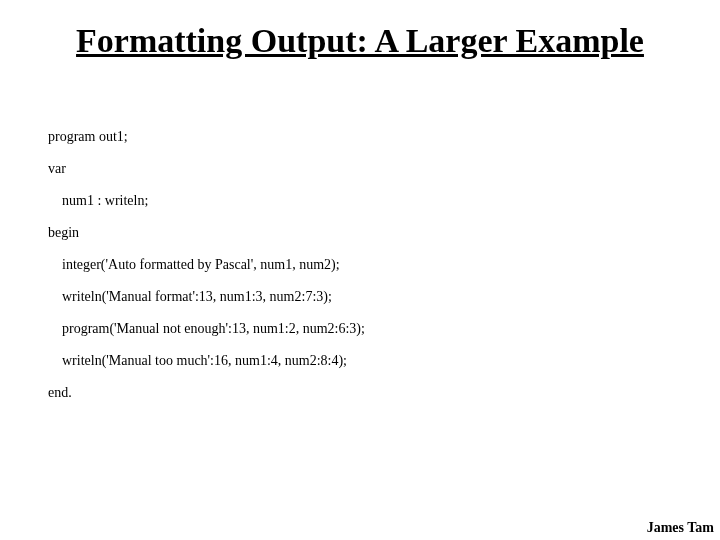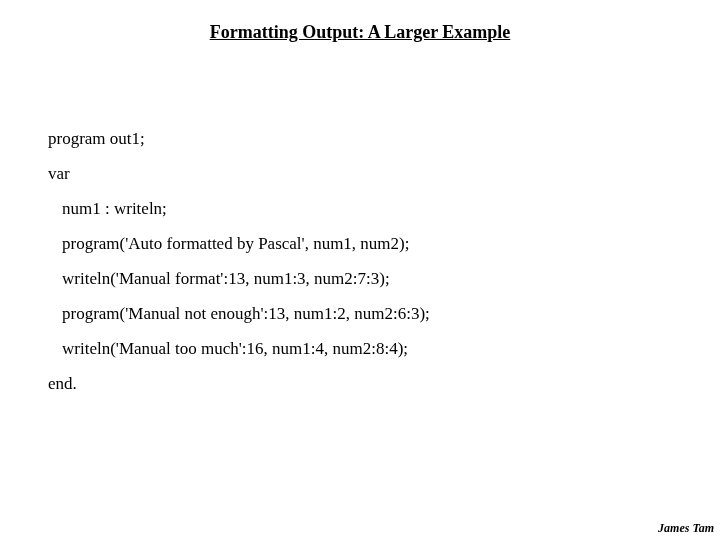--- a/index.html
+++ b/index.html
@@ -17,59 +17,59 @@
     width: 720px;
     height: 540px;
     box-sizing: border-box;
   }
   .title {
     position: absolute;
     top: 22px;
     left: 0;
     width: 720px;
     text-align: center;
-    font-size: 18px;
+    font-size: 34px;
     font-weight: bold;
     text-decoration: underline;
   }
   .code {
     position: absolute;
     top: 130px;
     left: 48px;
-    font-size: 17px;
+    font-size: 14px;
     line-height: 1.0;
   }
   .code .line {
     margin-bottom: 18px;
     white-space: pre;
   }
   .indent {
     padding-left: 14px;
   }
   .footer {
     position: absolute;
     bottom: 4px;
     right: 6px;
-    font-size: 12px;
+    font-size: 14px;
     font-weight: bold;
-    font-style: italic;
   }
 </style>
 </head>
 <body>
 
 <div class="slide">
 
   <div class="title">Formatting Output: A Larger Example</div>
 
   <div class="code">
     <div class="line">program out1;</div>
     <div class="line">var</div>
     <div class="line indent">num1 : writeln;</div>
-    <div class="line indent">program('Auto formatted by Pascal', num1, num2);</div>
+    <div class="line">begin</div>
+    <div class="line indent">integer('Auto formatted by Pascal', num1, num2);</div>
     <div class="line indent">writeln('Manual format':13, num1:3, num2:7:3);</div>
     <div class="line indent">program('Manual not enough':13, num1:2, num2:6:3);</div>
     <div class="line indent">writeln('Manual too much':16, num1:4, num2:8:4);</div>
     <div class="line">end.</div>
   </div>
 
   <div class="footer">James Tam</div>
 
 </div>
 

